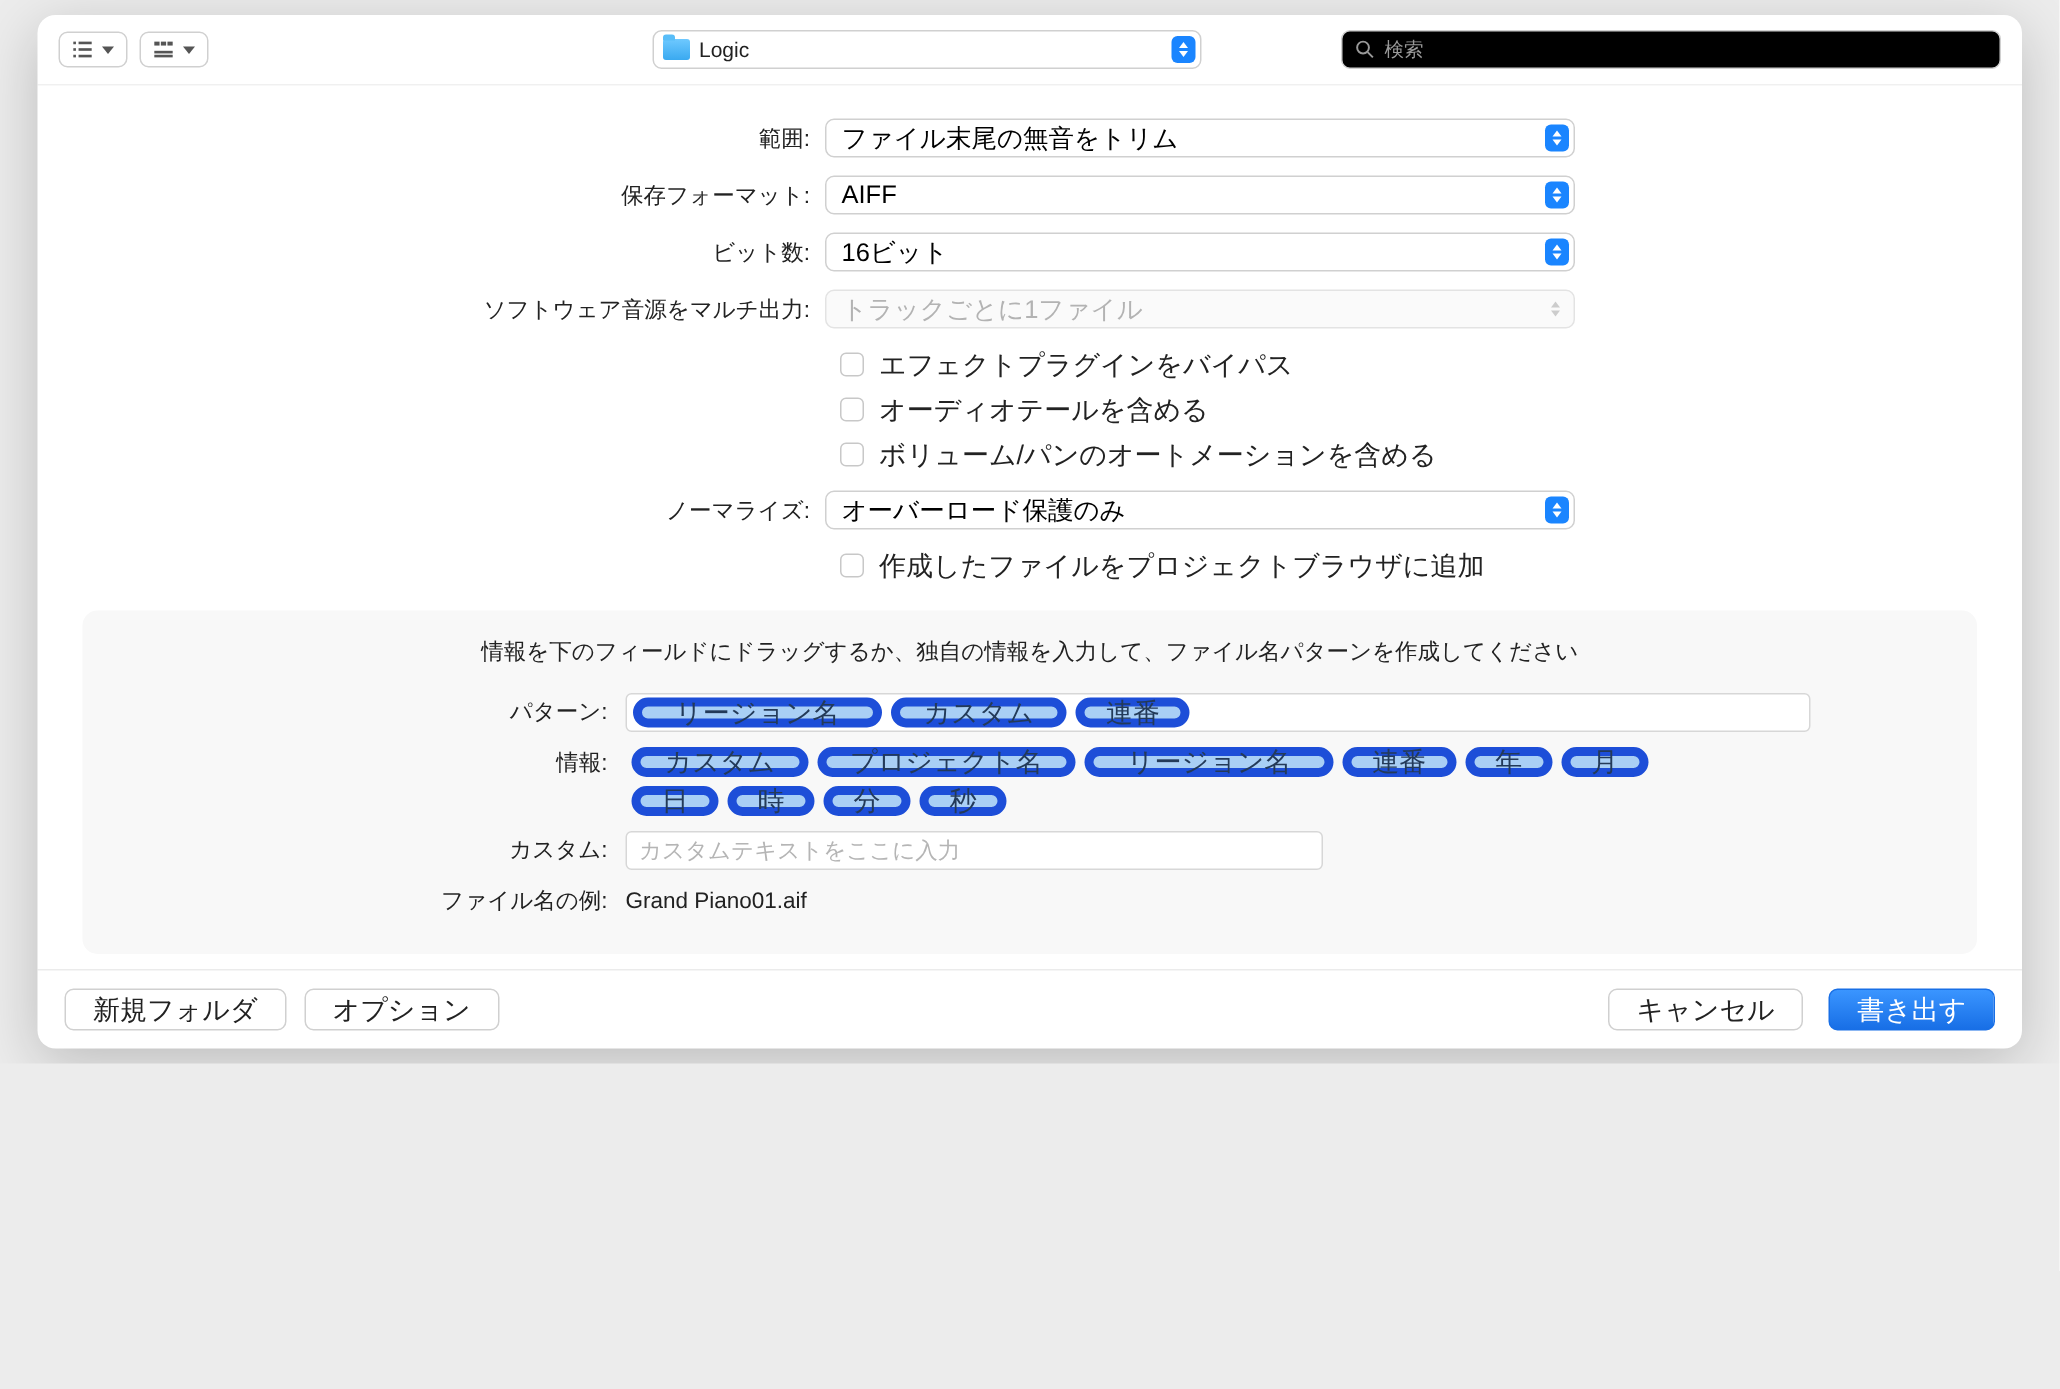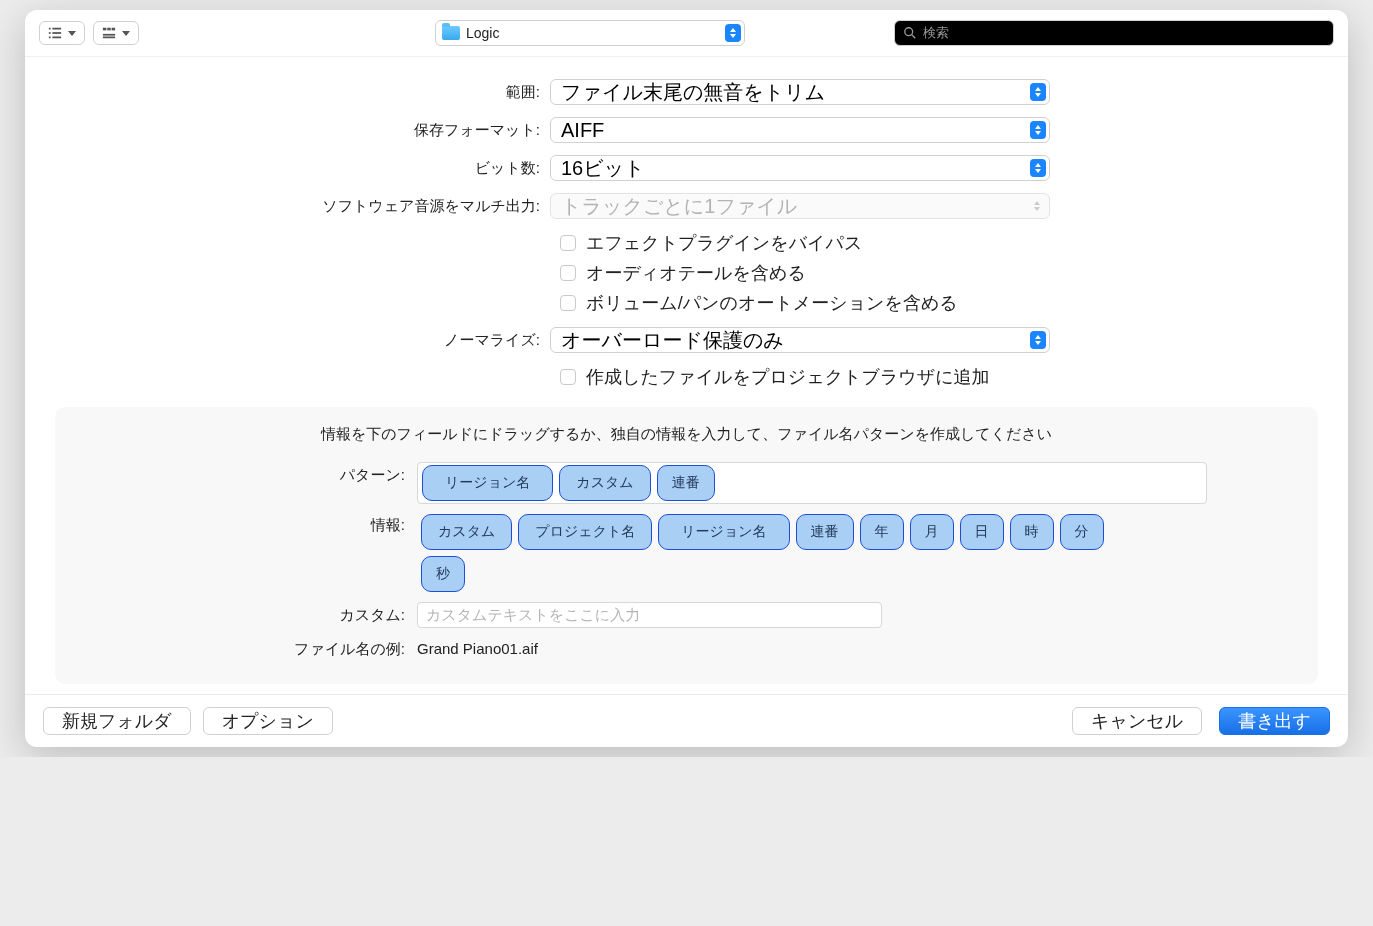--- a/index.html
+++ b/index.html
@@ -36,21 +36,21 @@
       background: #fff;
       border: 1px solid #d0d0d0;
       border-radius: 6px;
       font-size: 12px;
       color: #444;
       gap: 4px;
     }
     .tb-btn svg { width: 14px; height: 14px; }
     .tb-spacer { flex: 0 0 280px; }
     .location-select {
-      width: 310px;
+      width: 366px;
       height: 26px;
       border: 1px solid #d0d0d0;
       border-radius: 6px;
       display: flex;
       align-items: center;
       padding: 0 4px 0 6px;
       gap: 6px;
       background: #fff;
       position: relative;
     }
@@ -109,21 +109,21 @@
       color: #222;
     }
     .select {
       flex: 0 0 500px;
       height: 26px;
       border: 1px solid #d0d0d0;
       border-radius: 6px;
       display: flex;
       align-items: center;
       padding: 0 6px 0 10px;
-      font-size: 20px;
+      font-size: 17px;
       position: relative;
       background:#fff;
     }
     .select .updown-blue { position:absolute; right:3px; }
     .select.disabled { color:#b3b3b3; background:#fafafa; border-color:#e3e3e3;}
     .select.disabled .updown-gray {
       width: 14px; height: 16px;
       position:absolute; right:5px;
       display:flex; flex-direction:column; align-items:center; justify-content:center;
     }
@@ -173,26 +173,26 @@
       border: 1px solid #d7d7d7;
       border-radius: 4px;
       padding: 2px 4px;
       display:flex; flex-wrap:wrap; gap:6px;
       align-items:center;
     }
     .pp-field.nob { border: none; background: transparent; }
     .token {
       background: #a9cff5;
       color: #233a59;
-      height: 36px;
+      height: 20px;
       border-radius: 10px;
       padding: 0 16px;
-      font-size: 14px;
+      font-size: 18px;
       display:flex; align-items:center;
-      border: 1px solid #1d4ed8;
+      border: 6px solid #1d4ed8;
     }
     .token.wide   { padding: 0 22px; }
     .token.narrow { padding: 0 14px; }
     .custom-input {
       flex: 0 0 465px;
       height: 26px;
       border: 1px solid #d7d7d7;
       border-radius: 4px;
       background: #fff;
       padding: 0 8px;

